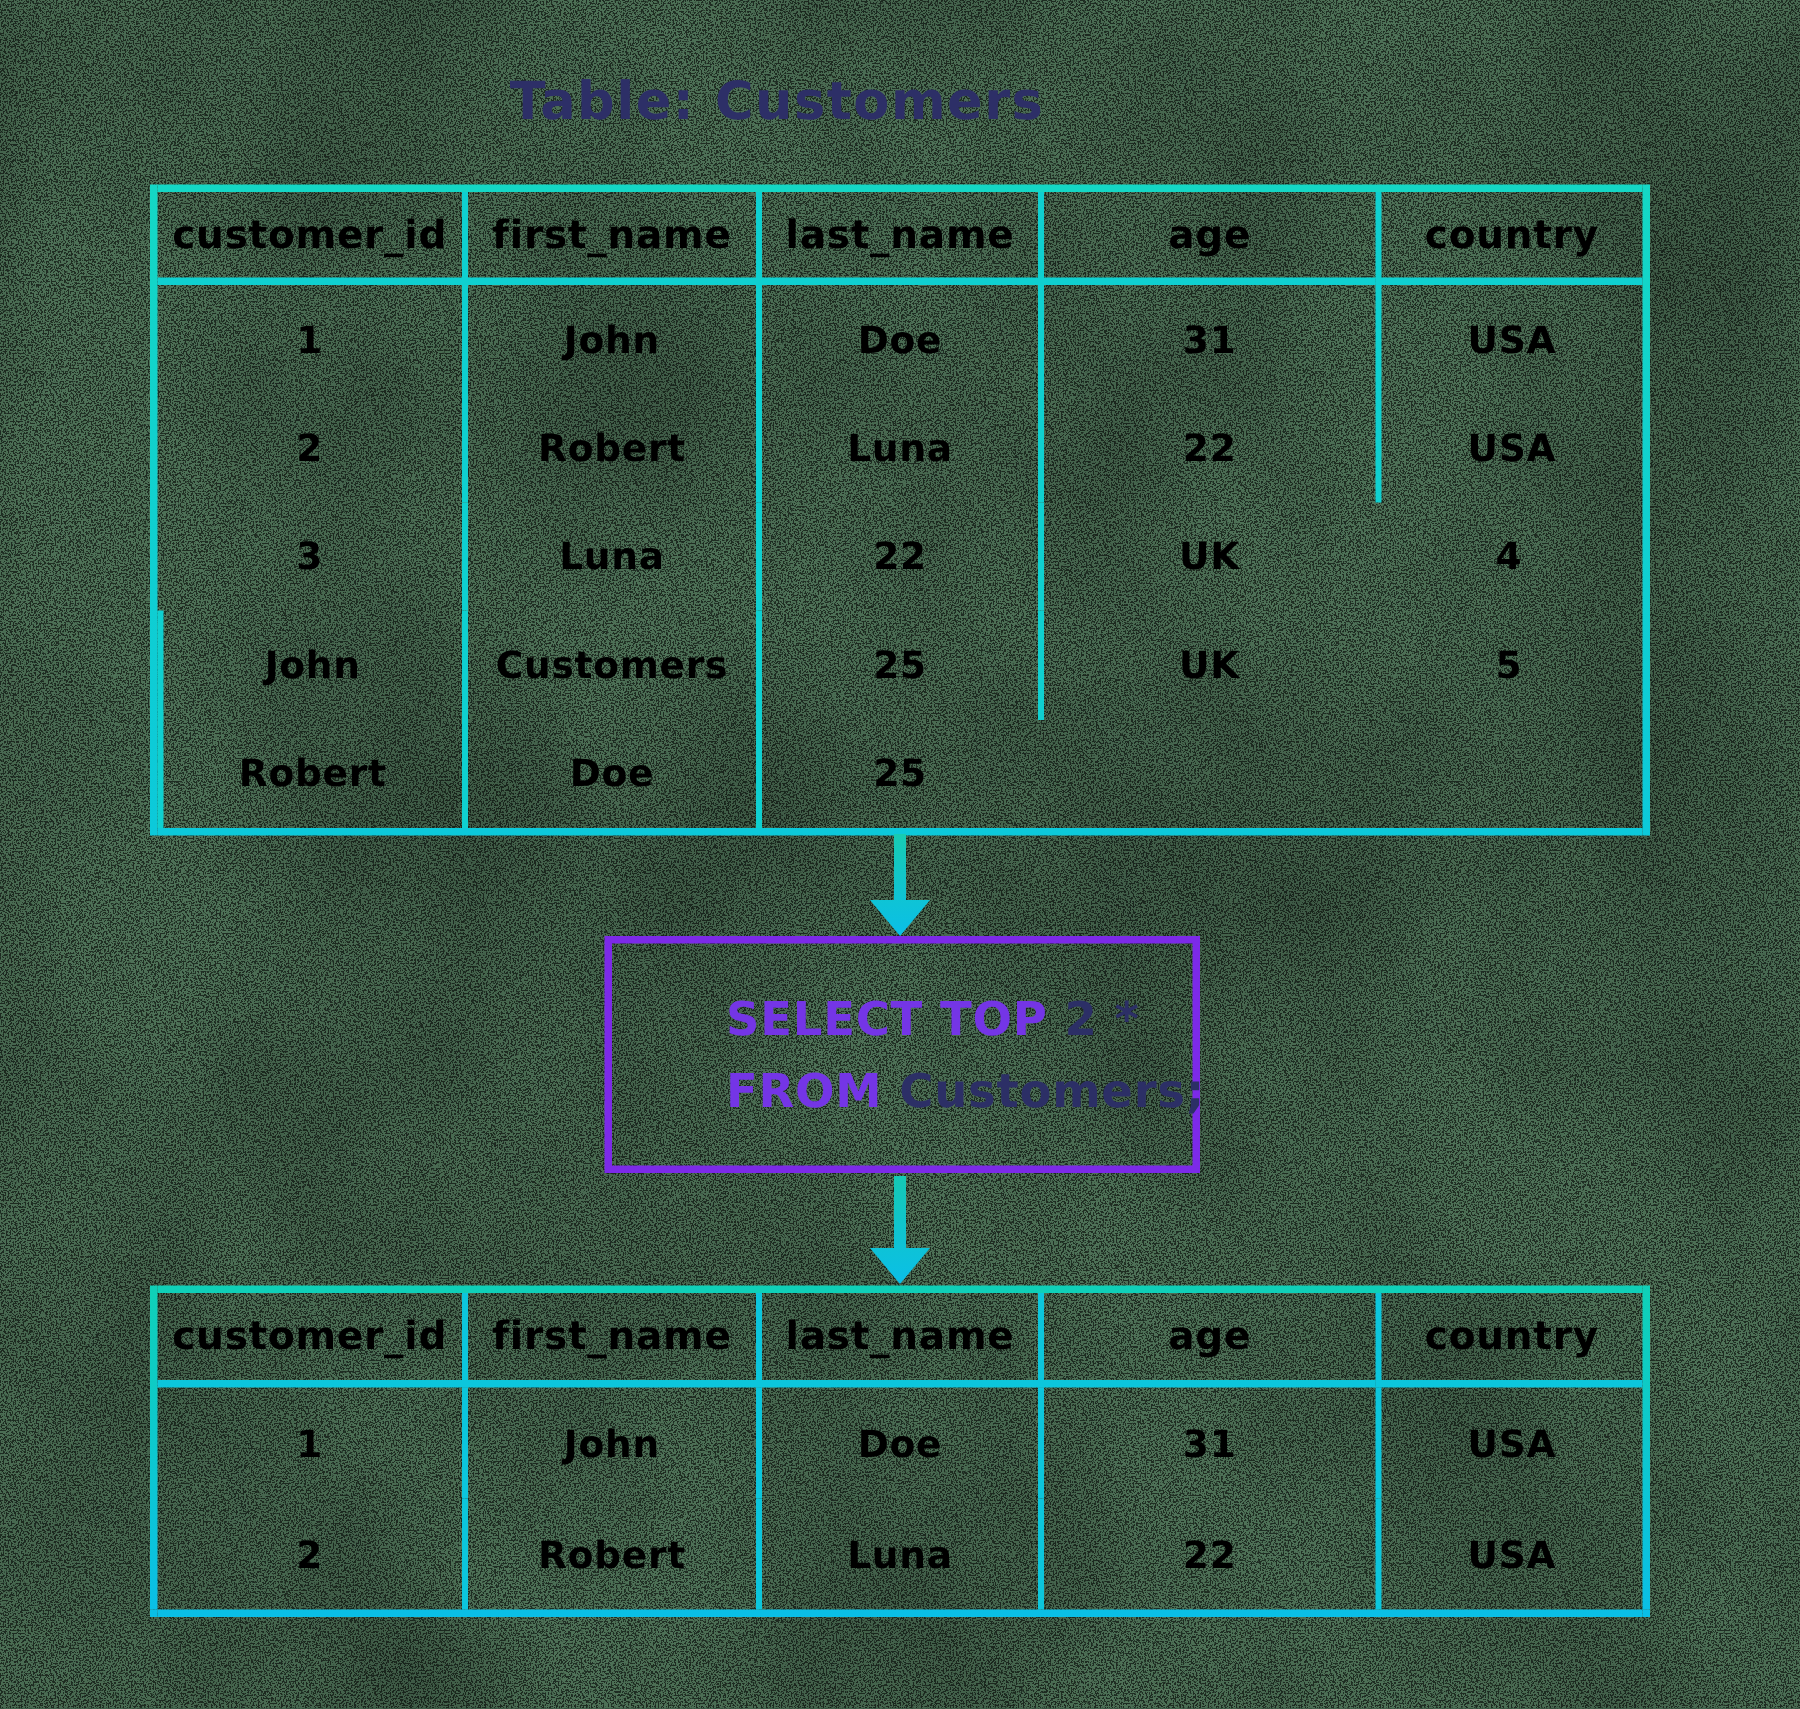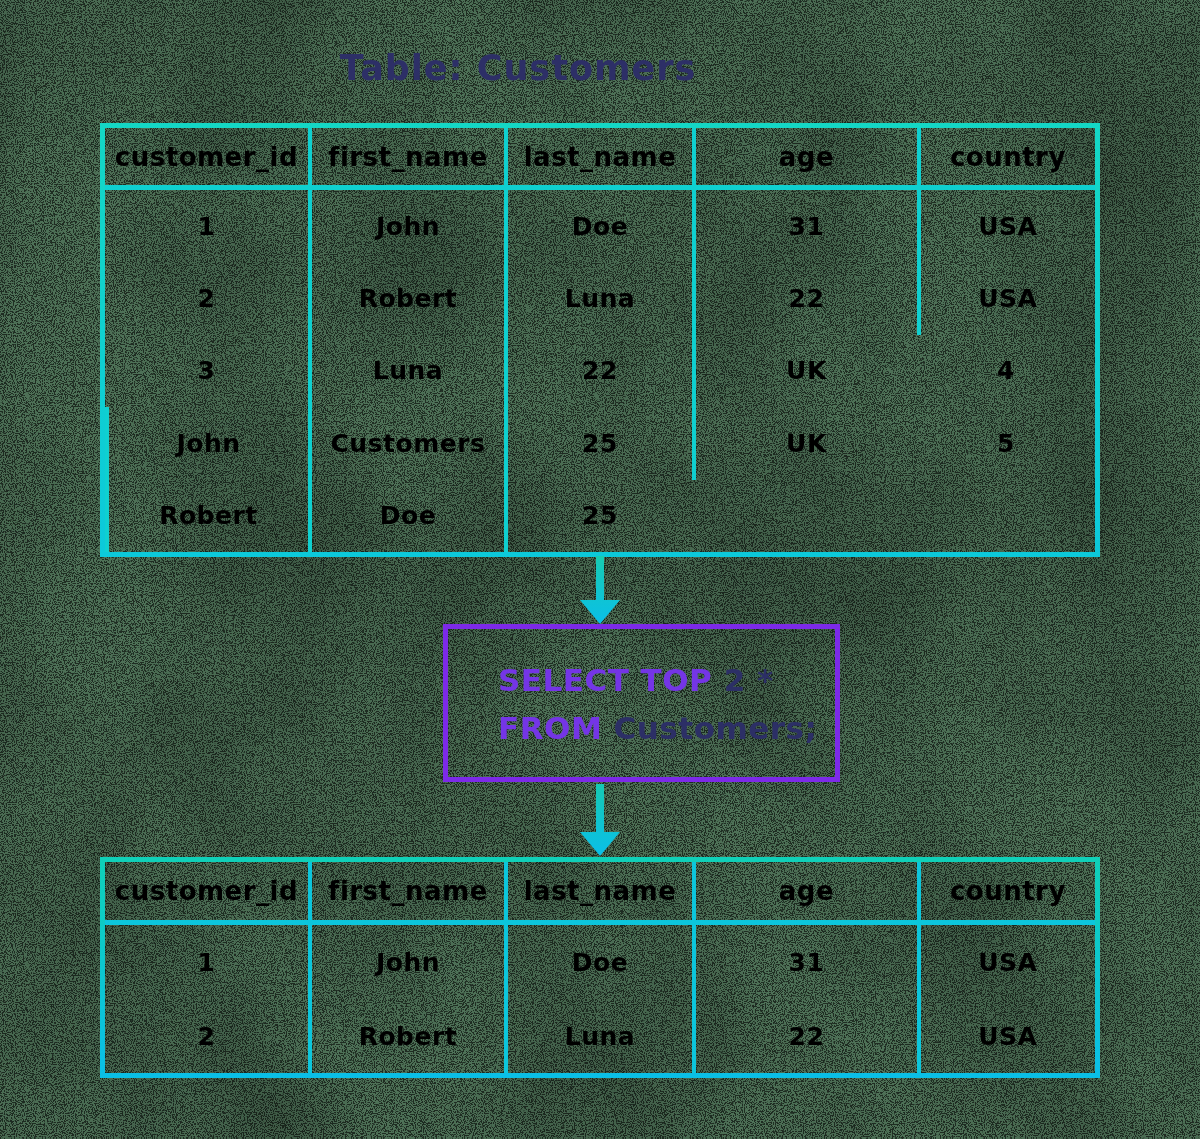--- a/index.html
+++ b/index.html
@@ -35,24 +35,23 @@
   .cell{
     display:flex;align-items:center;justify-content:center;
     color:#000000;font-weight:bold;font-size:25px;letter-spacing:0.5px;
     border-left:4px solid var(--inner);
   }
   .cell.c0{border-left:none;}
   .cell.head{font-size:26px;border-bottom:5px solid var(--inner);}
   .query-box{
     position:absolute;left:403px;top:624px;width:397px;height:158px;z-index:2;
     box-sizing:border-box;border:5px solid #7c2ae8;
-    padding:27px 10px 0 50px;
+    padding:27px 10px 0 76px;
     font-size:31px;font-weight:bold;line-height:48px;letter-spacing:0.5px;
     white-space:nowrap;
-    margin-left:40px;
   }
   .kw{color:#7435e6;}
   .plain{color:#2c2f66;}
   .arrow{position:absolute;z-index:2;}
   .arrow1{left:578px;top:556px;}
   .arrow2{left:578px;top:784px;}
 </style>
 </head>
 <body>
 

